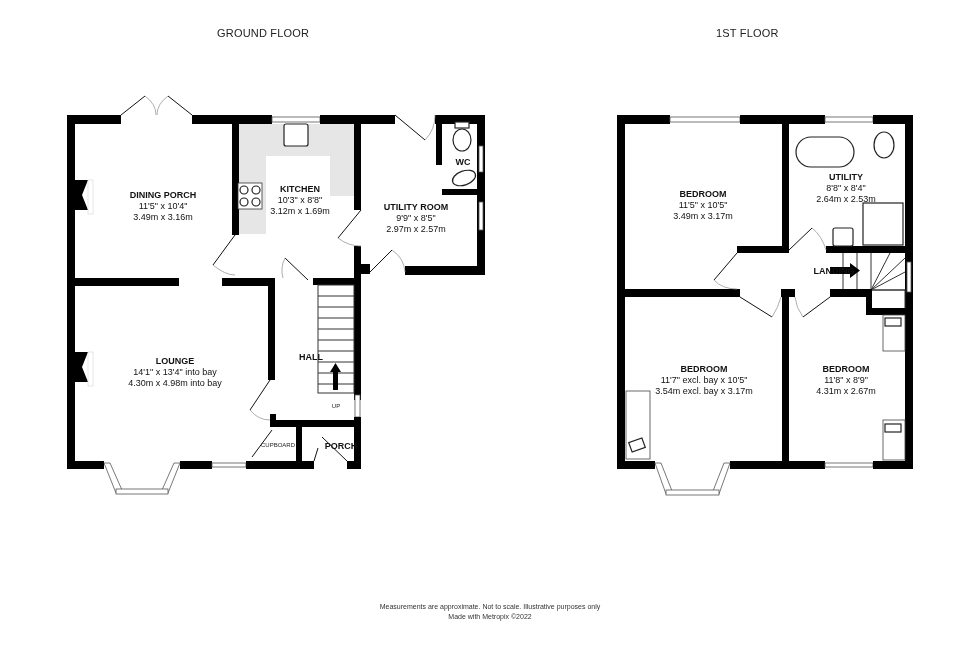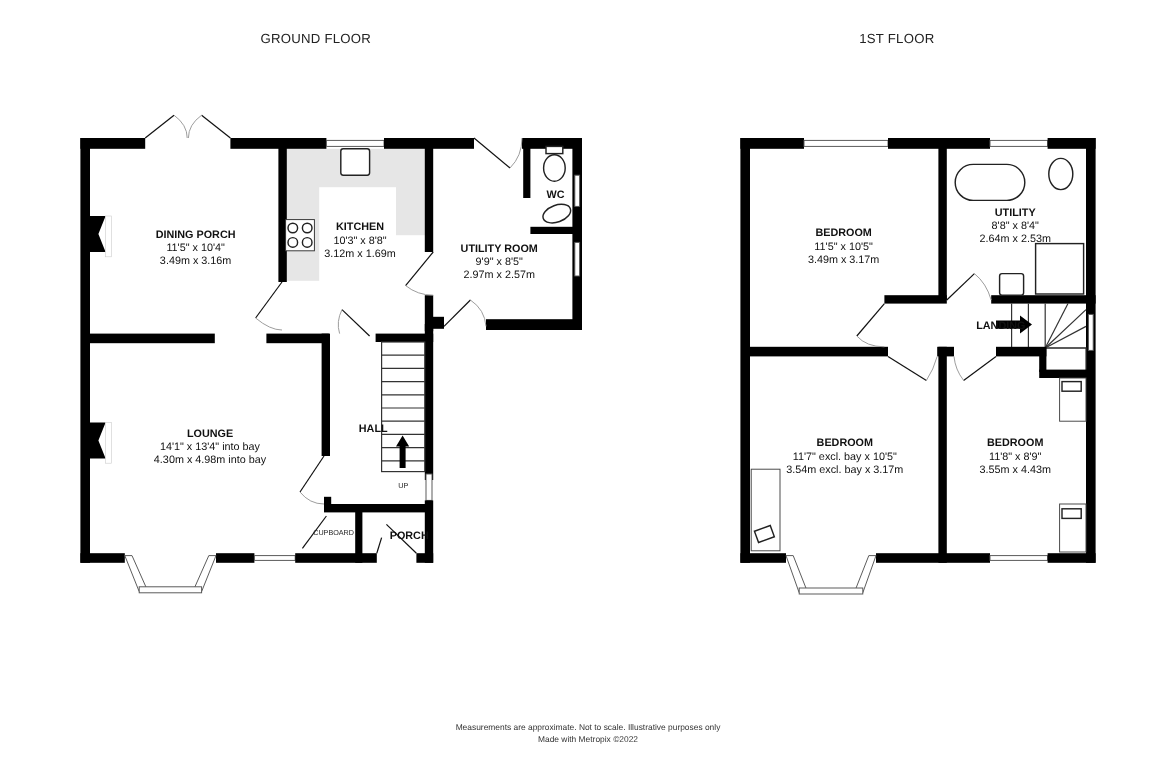--- a/index.html
+++ b/index.html
@@ -238,19 +238,19 @@
 </div>
 <div class="hall-label" style="left:822px; top:266px;">LANDING</div>
 <div class="room-label" style="left:704px; top:364px;">
   <span class="name">BEDROOM</span>
   <span class="dim">11'7" excl. bay x 10'5"</span>
   <span class="dim">3.54m excl. bay x 3.17m</span>
 </div>
 <div class="room-label" style="left:846px; top:364px;">
   <span class="name">BEDROOM</span>
   <span class="dim">11'8"  x 8'9"</span>
-  <span class="dim">3.55m  x 4.43m</span>
+  <span class="dim">4.31m  x 2.67m</span>
 </div>
 
 <div class="footer" style="top:602px;">
   <div>Measurements are approximate.  Not to scale.  Illustrative purposes only</div>
   <div>Made with Metropix ©2022</div>
 </div>
 
 </body></html>

